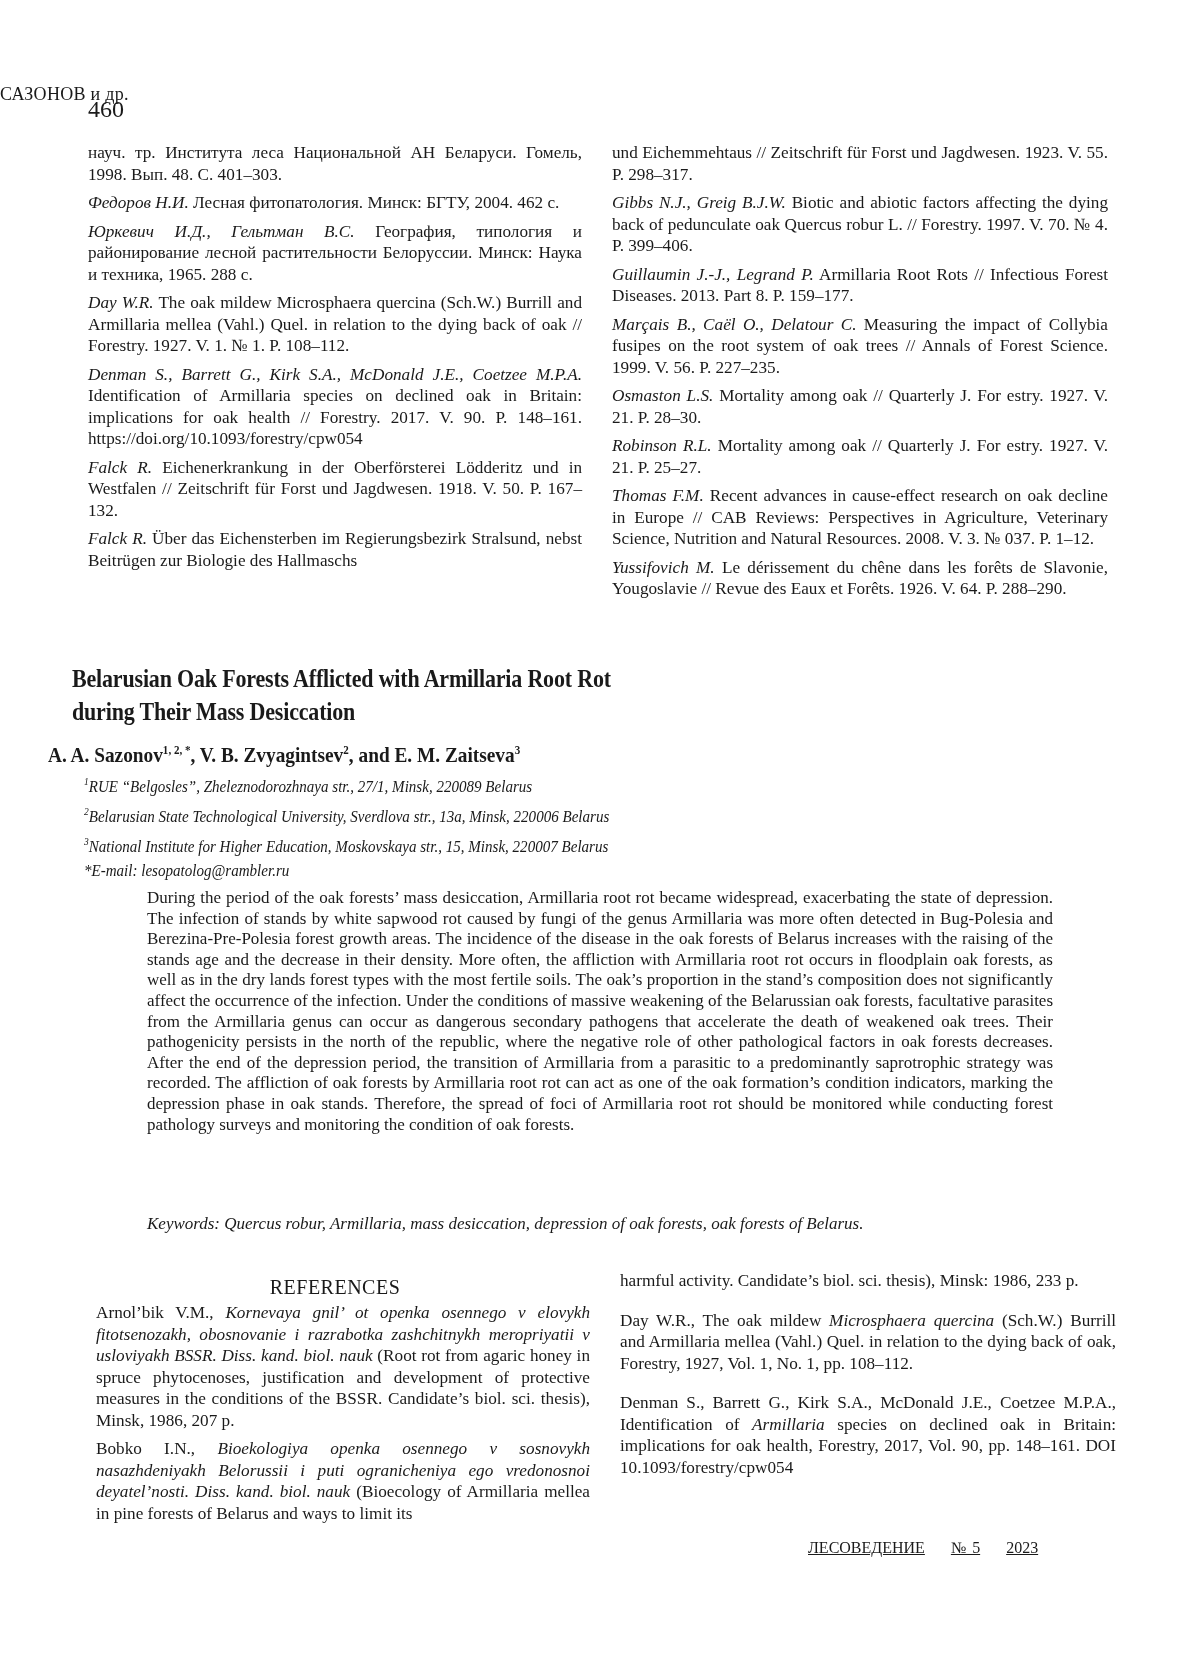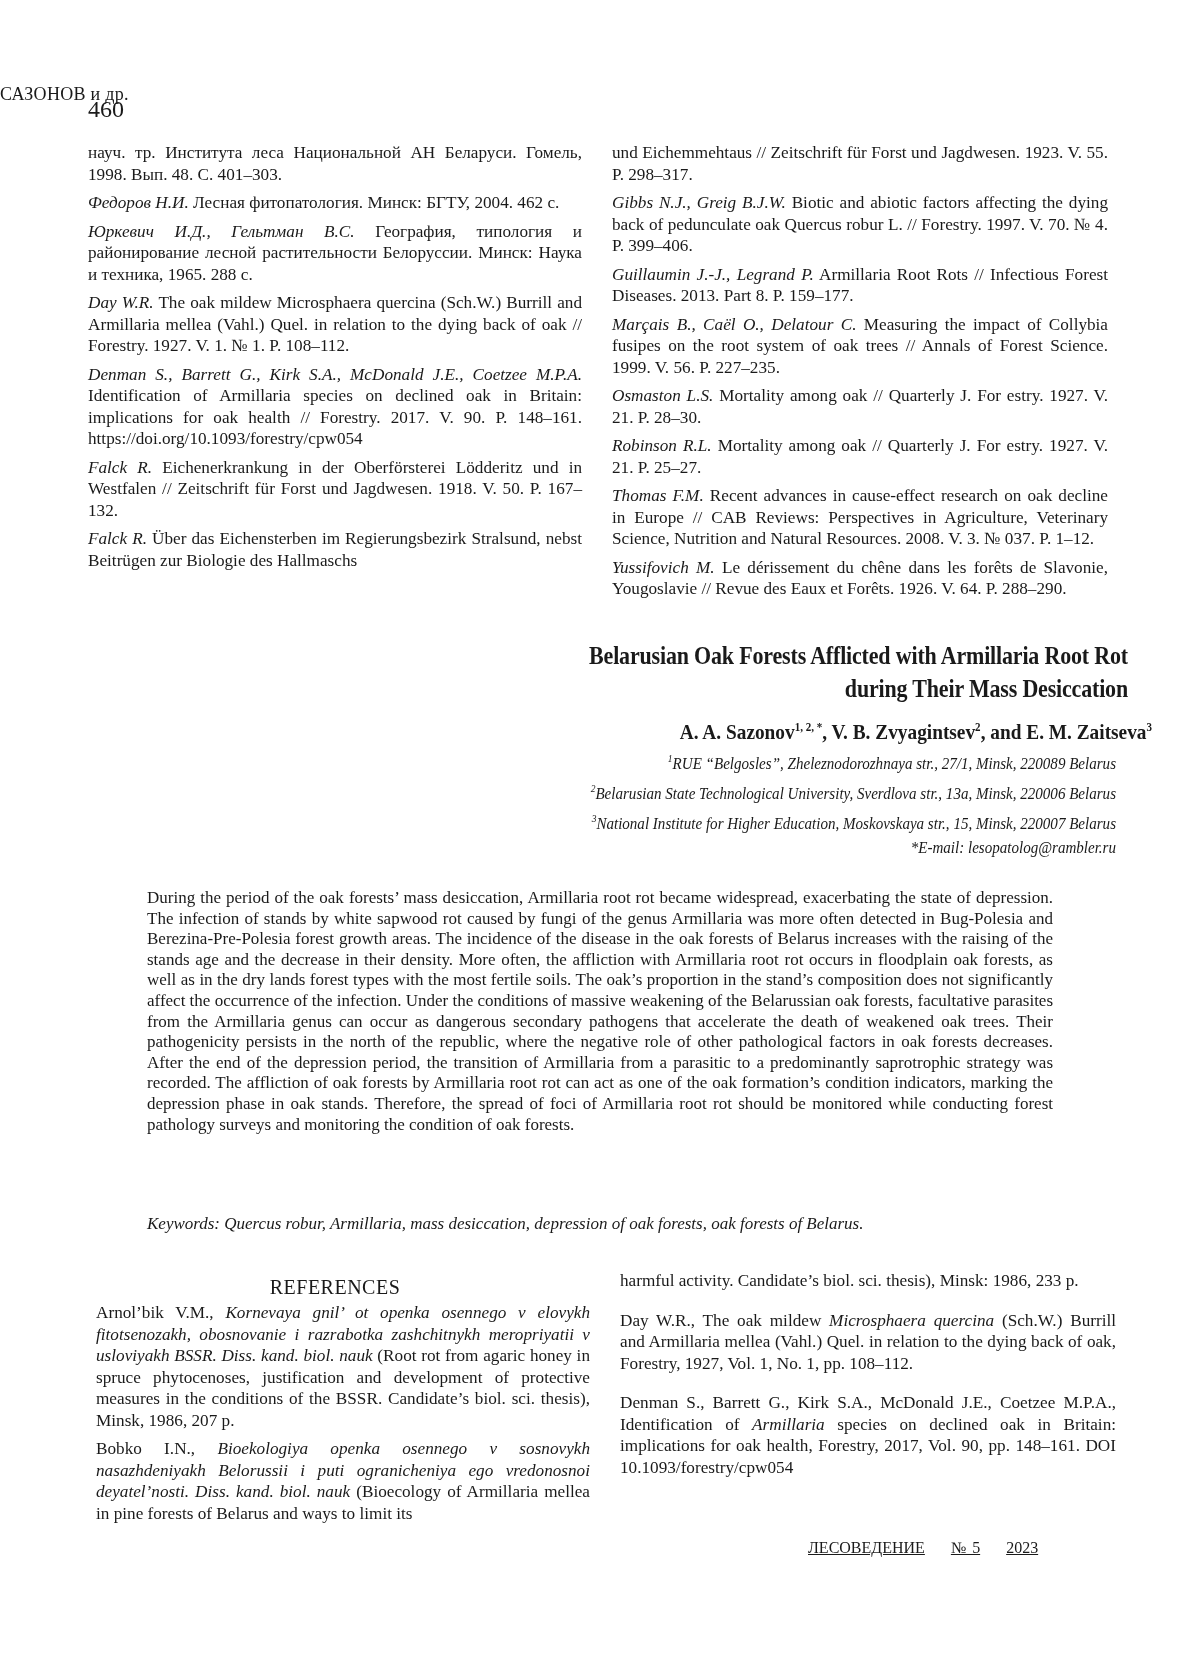--- a/index.html
+++ b/index.html
@@ -5,21 +5,21 @@
   html, body { margin:0; padding:0; background:#ffffff; }
   body { width:1200px; height:1669px; position:relative; overflow:hidden;
          font-family:"Liberation Serif","DejaVu Serif",serif; color:#1a1a1a; }
   .page-num { position:absolute; left:88px; top:96px; font-size:24px; }
   .running-head { position:absolute; left:0; width:1200px; top:84px; text-align:left; font-size:18px; letter-spacing:0.3px; }
   .col { position:absolute; font-size:17.2px; line-height:21.5px; text-align:justify; }
   .col-left-top { left:88px; top:142px; width:494px; }
   .col-right-top { left:612px; top:142px; width:496px; }
   .ref { margin:0 0 7px 0; }
   .ref .au, .ref .it { font-style:italic; }
-  .title-block { position:absolute; left:0; width:1200px; top:639px; text-align:right; }
+  .title-block { position:absolute; left:0; width:1200px; top:662px; text-align:left; }
   .art-title { font-family:"Liberation Sans Narrow","Liberation Serif",serif; font-weight:bold; font-size:25px; line-height:33px; transform:scaleX(0.88); transform-origin:center; letter-spacing:-0.2px; }
   .authors { font-weight:bold; font-size:21px; margin-top:8px; line-height:28px; transform:scaleX(0.92); }
   .authors sup { font-size:12px; }
   .affil { font-style:italic; font-size:17.5px; line-height:25px; transform:scaleX(0.86); }
   .affil sup { font-size:11px; }
   .abstract { position:absolute; left:147px; top:888px; width:906px; font-size:17px; line-height:20.6px; text-align:justify; transform-origin:left top; }
   .keywords { position:absolute; left:147px; top:1214px; width:906px; font-size:17px; font-style:italic; }
   .refs-head { position:absolute; left:88px; width:494px; top:1276px; text-align:center; font-size:20px; letter-spacing:0.5px; }
   .col-left-bot { left:96px; top:1302px; width:494px; }
   .col-right-bot { left:612px; top:1270px; width:496px;margin-left:8px; }

